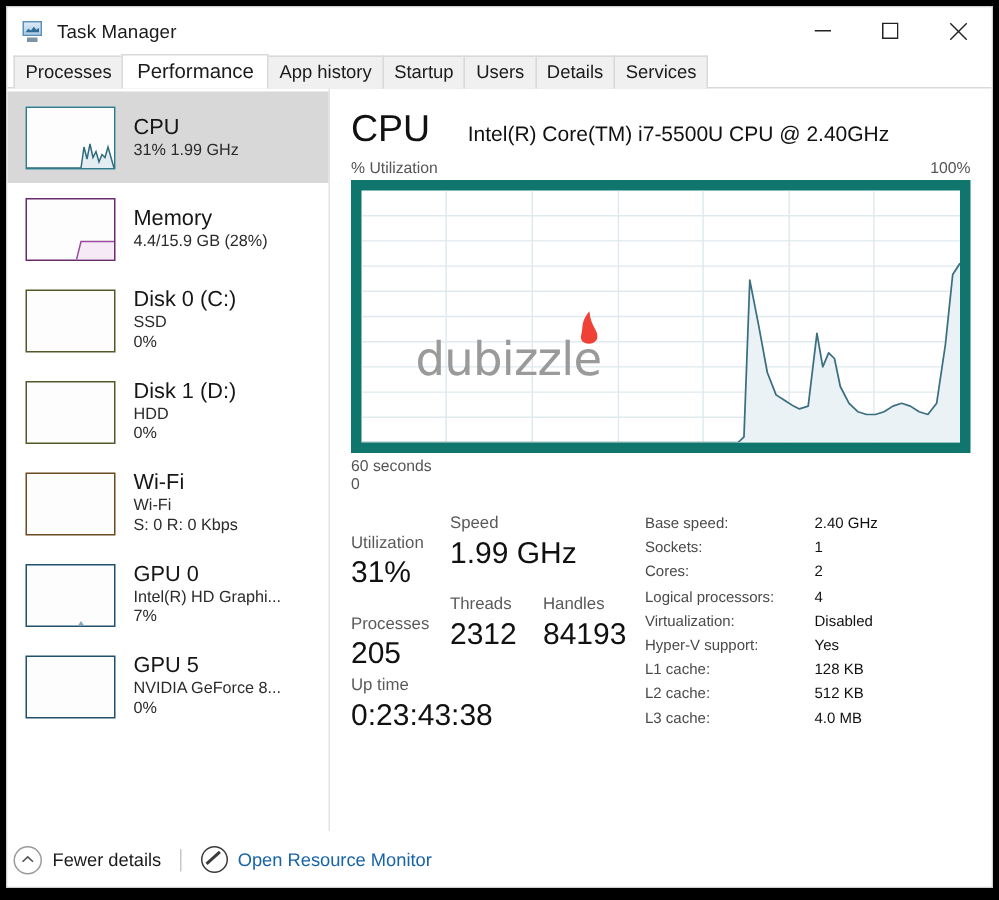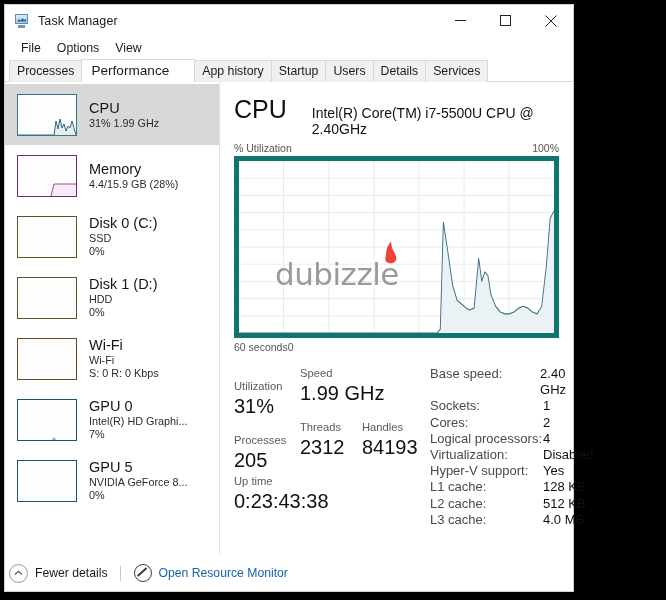--- a/index.html
+++ b/index.html
@@ -7,21 +7,21 @@
     background: #000;
   }
   body {
     width: 666px; height: 600px;
     font-family: "Liberation Sans", sans-serif;
     overflow: hidden;
   }
   .window {
     position: absolute;
     left: 4px; top: 4px;
-    width: 570px; height: 588px;
+    width: 658px; height: 588px;
     background: #ffffff;
     border: 1px solid #cfcfcf;
     box-sizing: border-box;
     display: flex;
     flex-direction: column;
   }
 
   
   .titlebar {
     height: 31px;
@@ -112,21 +112,21 @@
     border: 1px solid #d9d9d9;
     border-bottom: none;
     margin-right: -1px;
     position: relative;
     z-index: 1;
     line-height: 15px;
   }
   .tab.active {
     background: #ffffff;
     font-size: 13.6px;
-    padding: 3px 25px 4px 9px;
+    padding: 3px 9px 4px 9px;
     z-index: 3;
     border-color: #d9d9d9;
   }
 
   
   .content {
     flex: 1;
     display: flex;
     min-height: 0;
     background: #ffffff;
@@ -200,32 +200,33 @@
     display: flex;
     justify-content: space-between;
     font-size: 10.5px;
     color: #555;
     margin-top: 5px;
     margin-bottom: 2px;
   }
   .graph {
     position: relative;
     height: 182px;
-    border: 5px solid #0f766e;
+    border: 7px solid #0f766e;
     box-sizing: border-box;
     background: #ffffff;
     overflow: hidden;
   }
   .graph svg { display: block; width: 100%; height: 100%; }
   .timeaxis {
     display: flex;
     justify-content: flex-start;
     font-size: 10.5px;
     color: #555;
     margin-top: 3px;
+    flex-direction: column;
   }
   .watermark {
     position: absolute;
     left: 36px; top: 96px;
     pointer-events: none;
   }
   .wm-text {
     font-size: 31px;
     color: #9a9a9a;
     letter-spacing: -0.5px;
@@ -250,21 +251,21 @@
   .scell-val {
     font-size: 20px;
     color: #111;
     line-height: 25px;
   }
   .c1 { width: 66px; margin-top: 13px; }
   .c2 { width: 62px; }
   .c3 { width: 66px; }
   .spec {
     display: flex;
-    font-size: 13px;
+    font-size: 10px;
     color: #333;
     line-height: 16.2px;
   }
   .spec-k { width: 113px; color: #4a4a4a; }
   .spec-v { color: #111; }
 
   
   .footer {
     height: 36px;
     flex: none;
@@ -335,25 +336,20 @@
       </div>
       <div class="winbtn">
         <svg width="12" height="12" viewBox="0 0 12 12">
             <line x1="0.5" y1="0.5" x2="11.5" y2="11.5" stroke="#222" stroke-width="1"></line>
             <line x1="11.5" y1="0.5" x2="0.5" y2="11.5" stroke="#222" stroke-width="1"></line>
           </svg>
       </div>
     </div>
   </div>
 
-  <div class="menubar">
-    <span class="menuitem">File</span>
-    <span class="menuitem">Options</span>
-    <span class="menuitem">View</span>
-  </div>
 
   <div class="tabstrip">
     <span class="tab">Processes</span>
     <span class="tab active">Performance</span>
     <span class="tab">App history</span>
     <span class="tab">Startup</span>
     <span class="tab">Users</span>
     <span class="tab">Details</span>
     <span class="tab">Services</span>
   </div>

